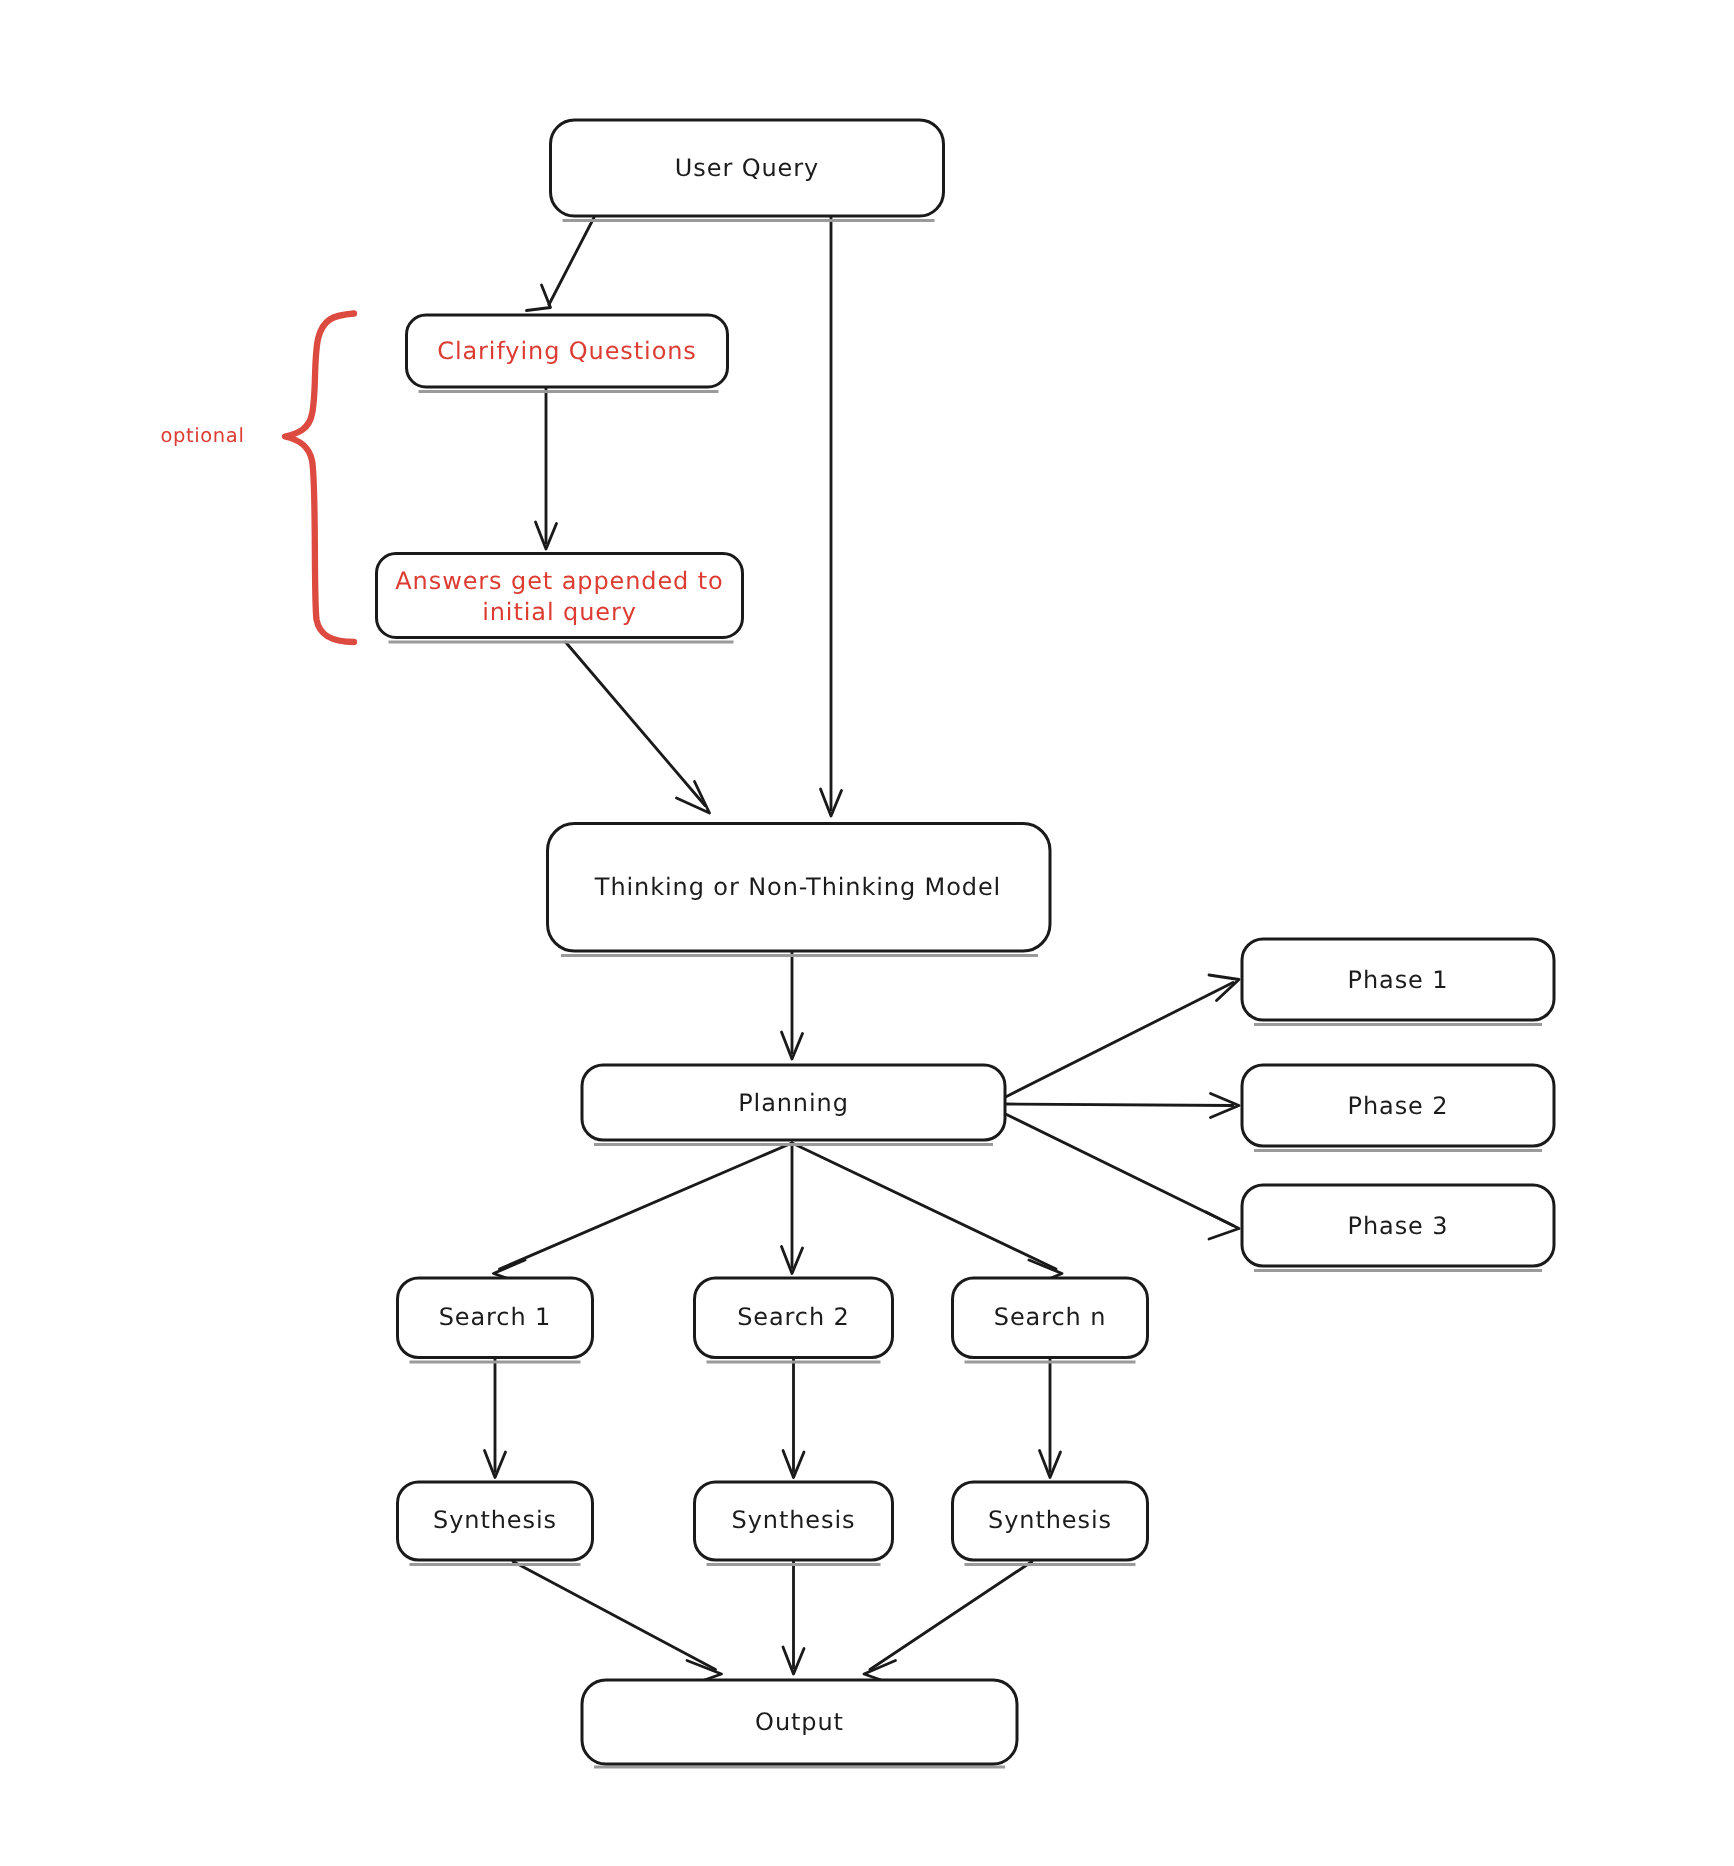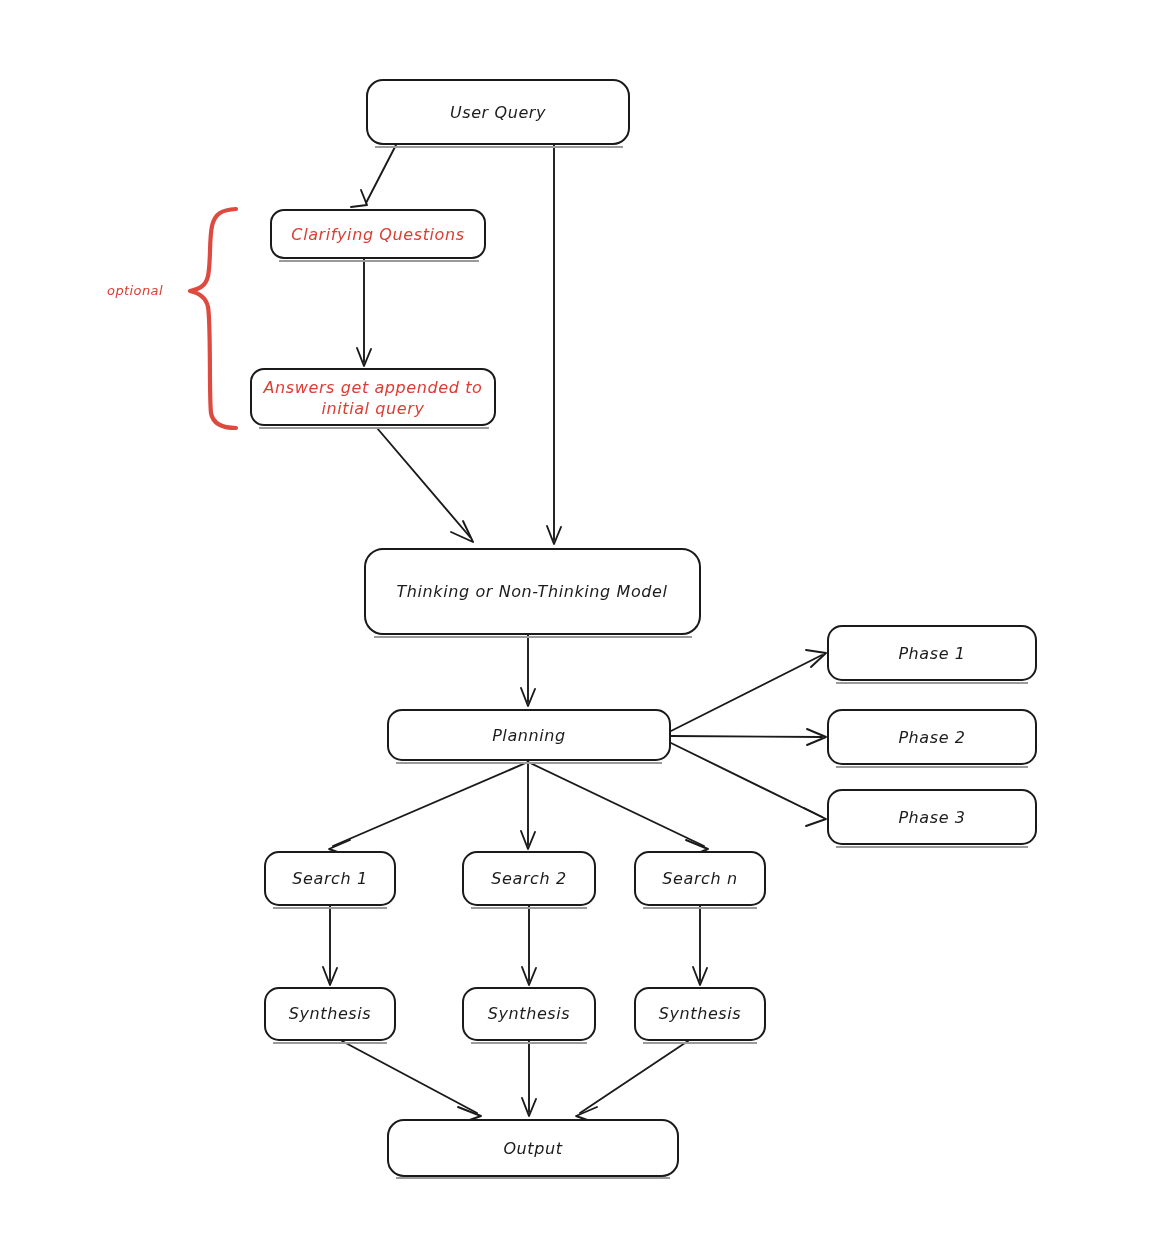--- a/index.html
+++ b/index.html
@@ -11,21 +11,20 @@
     width: 1156px;
     height: 1244px;
     font-family: "DejaVu Sans", sans-serif;
     overflow: hidden;
   }
   #diagram-root {
     position: relative;
     width: 1000px;
     height: 1244px;
     background: #ffffff;
-    font-style: italic;
   }
   svg.canvas {
     position: absolute;
     top: 0;
     left: 0;
     width: 1156px;
     height: 1244px;
   }
   .node-rect {
     fill: #ffffff;

